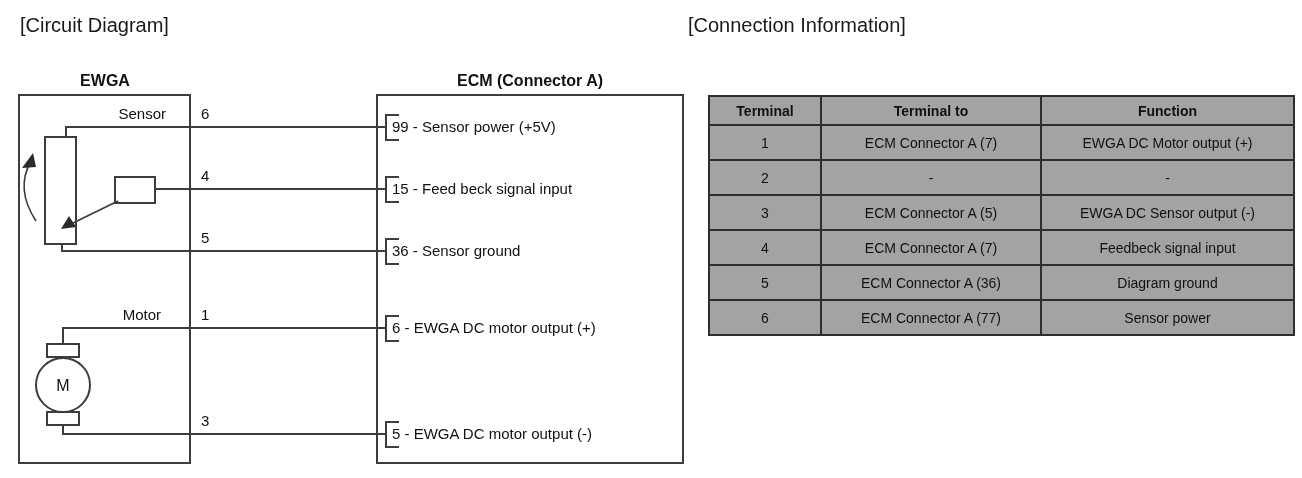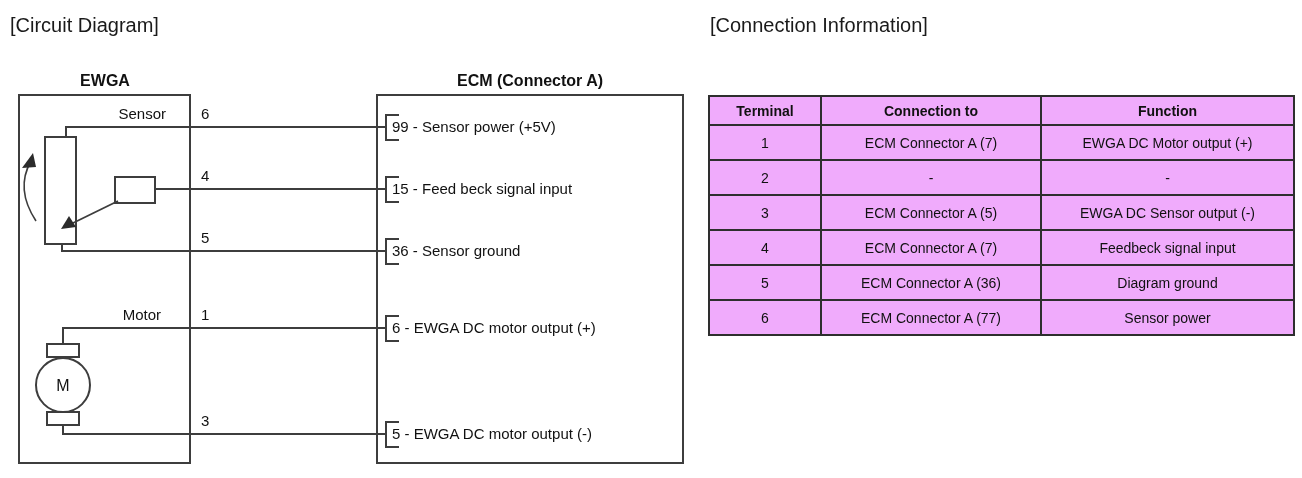--- a/index.html
+++ b/index.html
@@ -12,38 +12,38 @@
     overflow:hidden;
   }
   .heading{
     position:absolute;
     top:14px;
     font-size:20px;
     line-height:23px;
     color:#1a1a1a;
     white-space:nowrap;
   }
-  .heading-left{left:10px;}
-  .heading-right{left:710px;}
+  .heading-left{left:20px;}
+  .heading-right{left:688px;}
   svg.diagram{position:absolute;left:0;top:0;}
   svg.diagram text{
     font-family:"Liberation Sans",sans-serif;
     fill:#111;
     font-size:15px;
   }
   svg.diagram .box-title{font-weight:bold;font-size:16px;}
   svg.diagram .stroke{stroke:#3d3d3d;stroke-width:2;fill:none;}
   svg.diagram .whitefill{fill:#ffffff;}
   svg.diagram .arrowhead{fill:#2b2b2b;stroke:none;}
   table.conn{
     position:absolute;
     left:708px;top:95px;
     border-collapse:collapse;
     table-layout:fixed;
-    background:#f0abfc;
+    background:#a3a3a3;
   }
   table.conn th, table.conn td{
     border:2px solid #2e2e2e;
     text-align:center;
     vertical-align:middle;
     font-size:14px;
     color:#111;
     padding:0 4px;
     overflow:hidden;
     white-space:nowrap;
@@ -121,21 +121,21 @@
 
   <table class="conn">
     <colgroup>
       <col style="width:112px">
       <col style="width:220px">
       <col style="width:253px">
     </colgroup>
     <thead>
       <tr>
         <th>Terminal</th>
-        <th>Connection to</th>
+        <th>Terminal to</th>
         <th>Function</th>
       </tr>
     </thead>
     <tbody>
       <tr>
         <td>1</td>
         <td>ECM Connector A (7)</td>
         <td>EWGA DC Motor output (+)</td>
       </tr>
       <tr>

